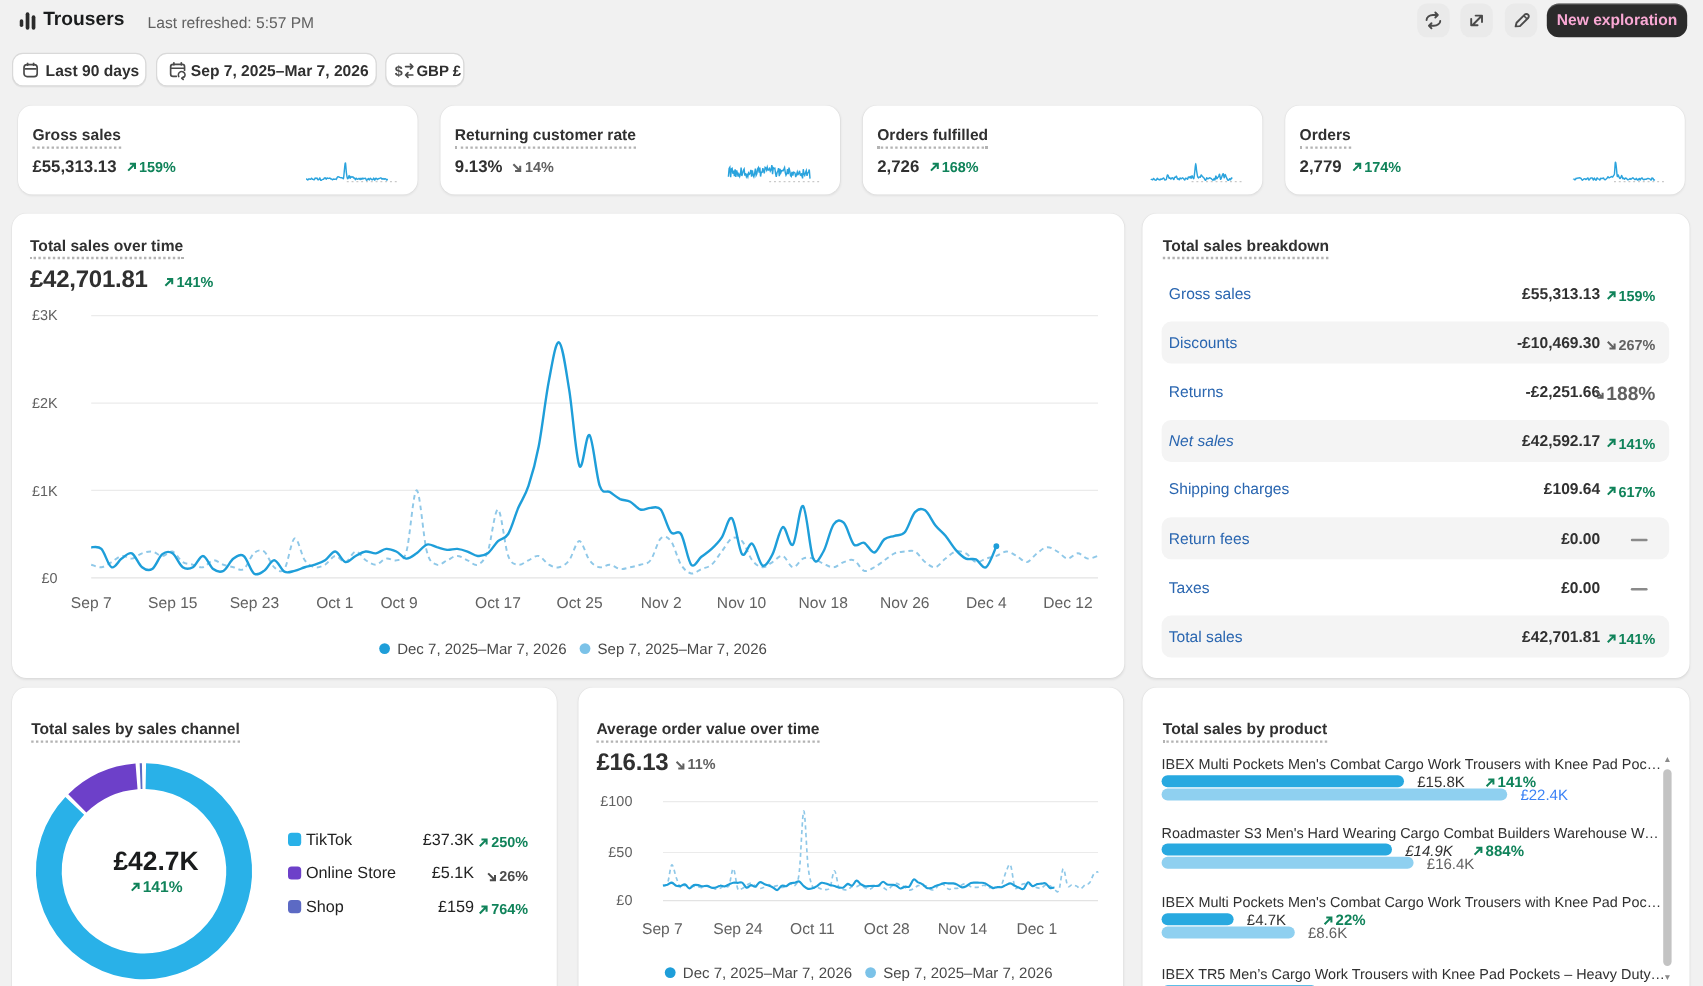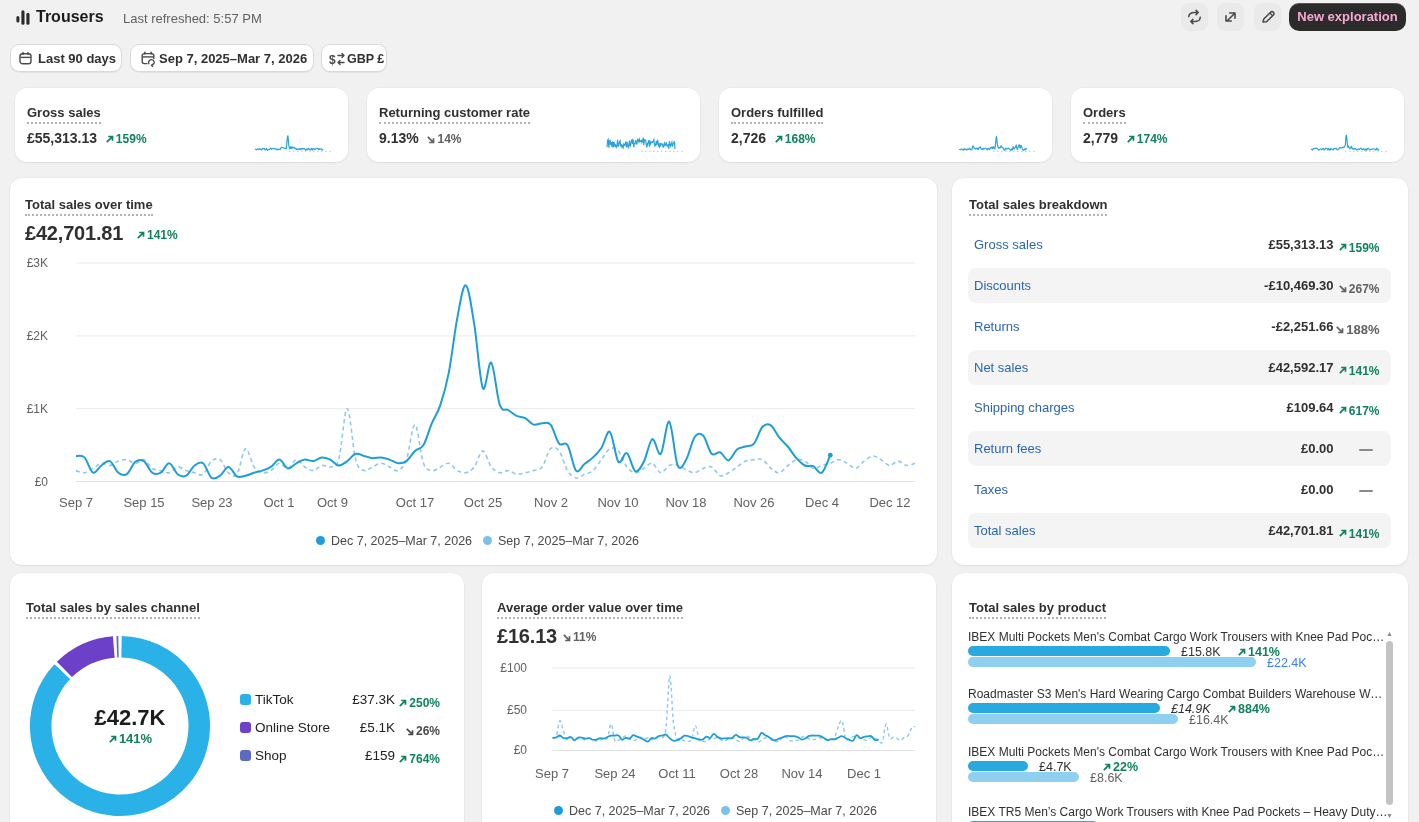--- a/index.html
+++ b/index.html
@@ -166,26 +166,26 @@
   <div class="abs" style="left:15.5px;top:90px;width:423px;height:35px;background:#f4f4f4;border-radius:8px;">
     <span class="abs" style="left:6.5px;top:10px;font-size:13px;color:#2a66b0;">Discounts</span>
     <span class="abs" style="right:57px;top:10px;font-size:13px;font-weight:bold;">-£10,469.30</span>
     <span class="abs" style="right:11px;top:10.5px;"><span class="gry" style="font-size:12px;"><svg width="9" height="9" viewBox="0 0 9 9" style="position:static;display:inline-block;vertical-align:-0.5px;margin-right:2px;">
             <path d="M1.8 1.8 L7.1 7.1 M7.5 3.2 L7.5 7.5 L3.2 7.5" stroke="currentColor" stroke-width="1.7" fill="none"></path>
           </svg>267%</span></span>
   </div>
   <div class="abs" style="left:15.5px;top:131px;width:423px;height:35px;border-radius:8px;">
     <span class="abs" style="left:6.5px;top:10px;font-size:13px;color:#2a66b0;">Returns</span>
     <span class="abs" style="right:57px;top:10px;font-size:13px;font-weight:bold;">-£2,251.66</span>
-    <span class="abs" style="right:11px;top:10.5px;"><span class="gry" style="font-size:13px;"><svg width="9" height="9" viewBox="0 0 9 9" style="position:static;display:inline-block;vertical-align:-0.5px;margin-right:2px;">
+    <span class="abs" style="right:11px;top:10.5px;"><span class="gry" style="font-size:16px;"><svg width="9" height="9" viewBox="0 0 9 9" style="position:static;display:inline-block;vertical-align:-0.5px;margin-right:2px;">
             <path d="M1.8 1.8 L7.1 7.1 M7.5 3.2 L7.5 7.5 L3.2 7.5" stroke="currentColor" stroke-width="1.7" fill="none"></path>
           </svg>188%</span></span>
   </div>
   <div class="abs" style="left:15.5px;top:172px;width:423px;height:35px;background:#f4f4f4;border-radius:8px;">
-    <span class="abs" style="left:6.5px;top:10px;font-size:13px;color:#2a66b0;">Net sales</span>
+    <span class="abs" style="left:6.5px;top:10px;font-size:13px;color:#2a66b0;font-style:italic;">Net sales</span>
     <span class="abs" style="right:57px;top:10px;font-size:13px;font-weight:bold;">£42,592.17</span>
     <span class="abs" style="right:11px;top:10.5px;"><span class="grn" style="font-size:12px;"><svg width="9" height="9" viewBox="0 0 9 9" style="position:static;display:inline-block;vertical-align:-0.5px;margin-right:2px;">
             <path d="M1.8 7.2 L7.1 1.9 M3.2 1.5 L7.5 1.5 L7.5 5.8" stroke="currentColor" stroke-width="1.7" fill="none"></path>
           </svg>141%</span></span>
   </div>
   <div class="abs" style="left:15.5px;top:212px;width:423px;height:35px;border-radius:8px;">
     <span class="abs" style="left:6.5px;top:10px;font-size:13px;color:#2a66b0;">Shipping charges</span>
     <span class="abs" style="right:57px;top:10px;font-size:13px;font-weight:bold;">£109.64</span>
     <span class="abs" style="right:11px;top:10.5px;"><span class="grn" style="font-size:12px;"><svg width="9" height="9" viewBox="0 0 9 9" style="position:static;display:inline-block;vertical-align:-0.5px;margin-right:2px;">
             <path d="M1.8 7.2 L7.1 1.9 M3.2 1.5 L7.5 1.5 L7.5 5.8" stroke="currentColor" stroke-width="1.7" fill="none"></path>

